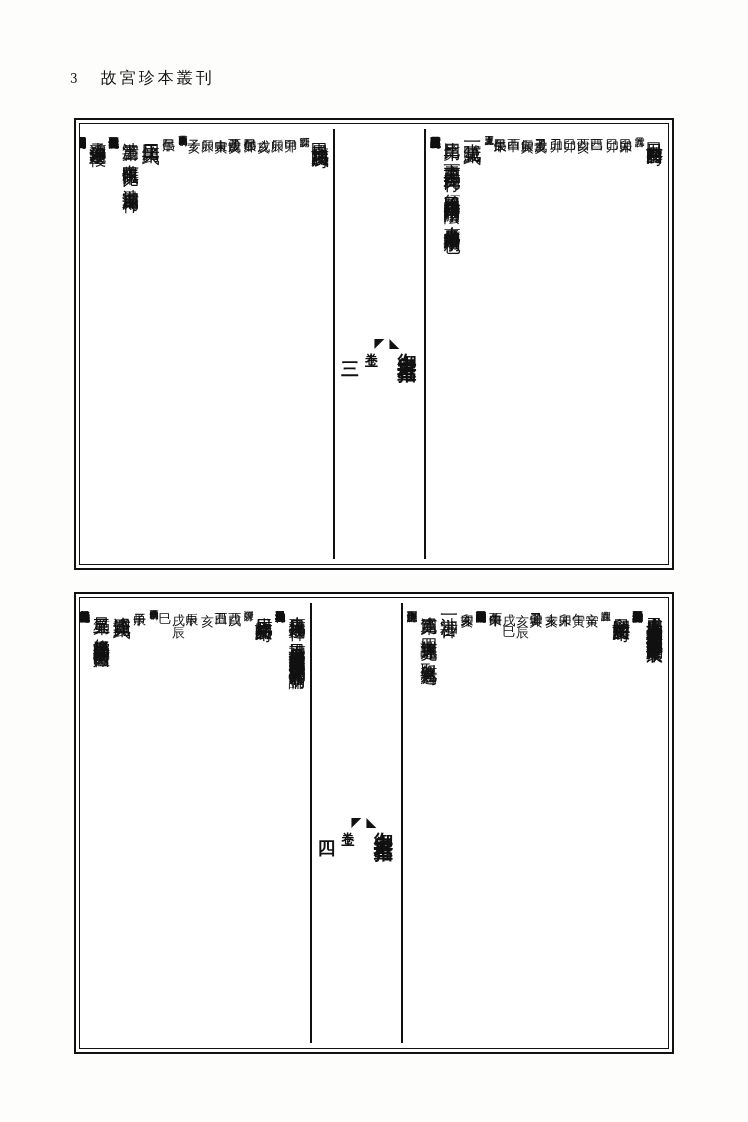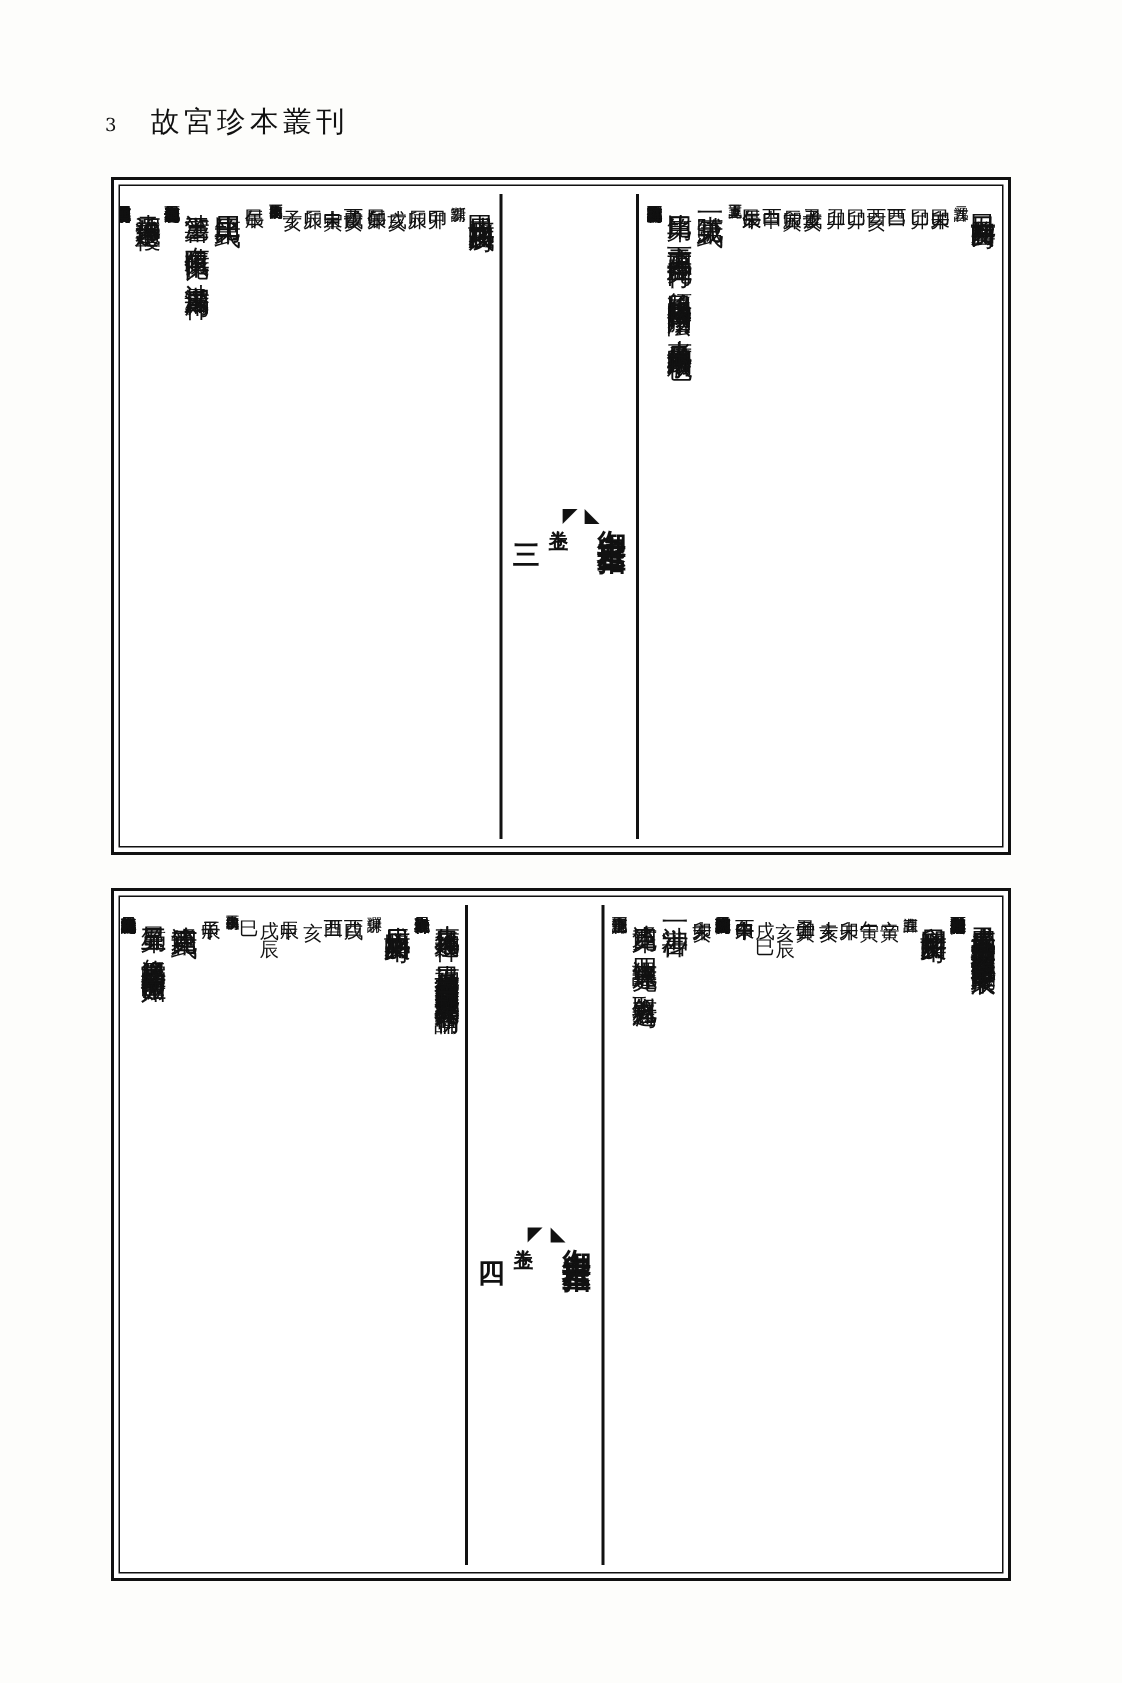--- a/index.html
+++ b/index.html
@@ -31,21 +31,21 @@
     align-items: baseline;
     gap: 22px;
     font-size: 13px;
     letter-spacing: 1px;
   }
   .running-head .folio {
     font-family: "DejaVu Serif", serif;
     font-size: 12px;
   }
   .running-head .series {
-    font-size: 19px;
+    font-size: 16px;
     letter-spacing: 3px;
     font-family: Liberation Mono, monospace;
   }
 
   
   .block {
     position: absolute;
     border: 2px solid #111;
     box-sizing: border-box;
     background: #fff;

